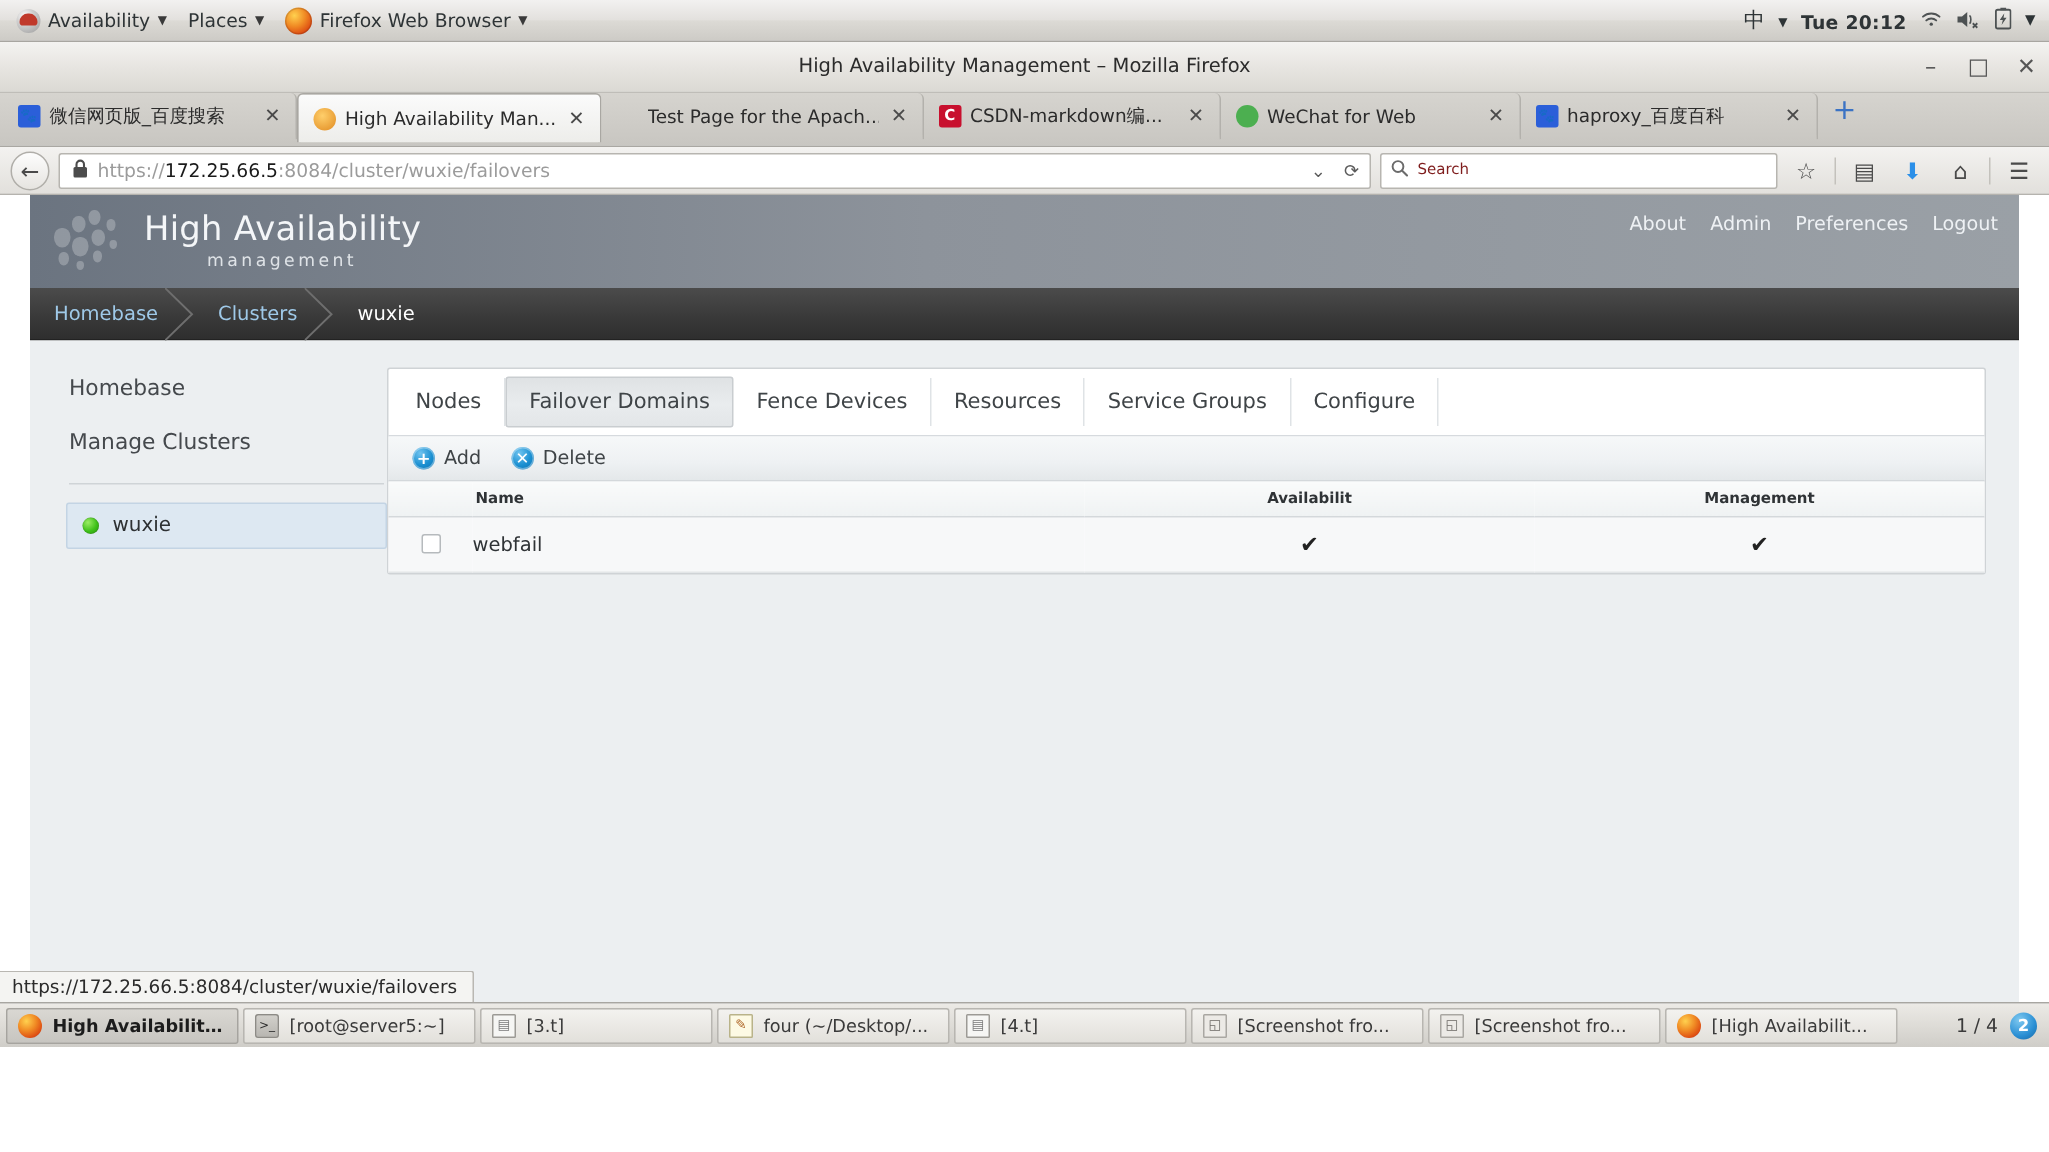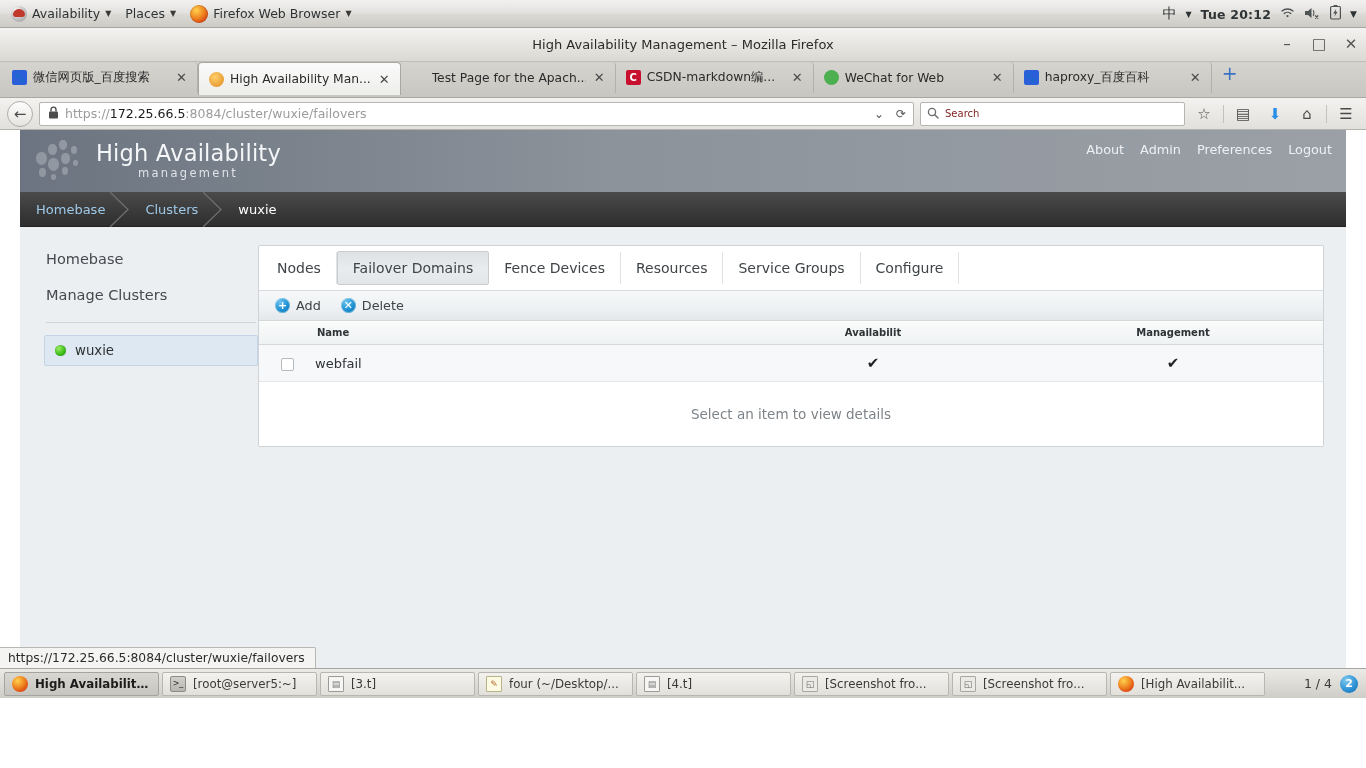--- a/index.html
+++ b/index.html
@@ -533,23 +533,20 @@
                   <td class="c-check">
                     <span class="cbox"></span>
                   </td>
                   <td>webfail</td>
                   <td class="c-center">✔</td>
                   <td class="c-center">✔</td>
                 </tr>
               </tbody>
             </table>
 
-            <div id="details">
-              <span>Select an item to view details</span>
-            </div>
 
           </div>
         </div>
       </div>
     </div>
 
     <div id="statusbar">https://172.25.66.5:8084/cluster/wuxie/failovers</div>
   </div>
 </div>
 

